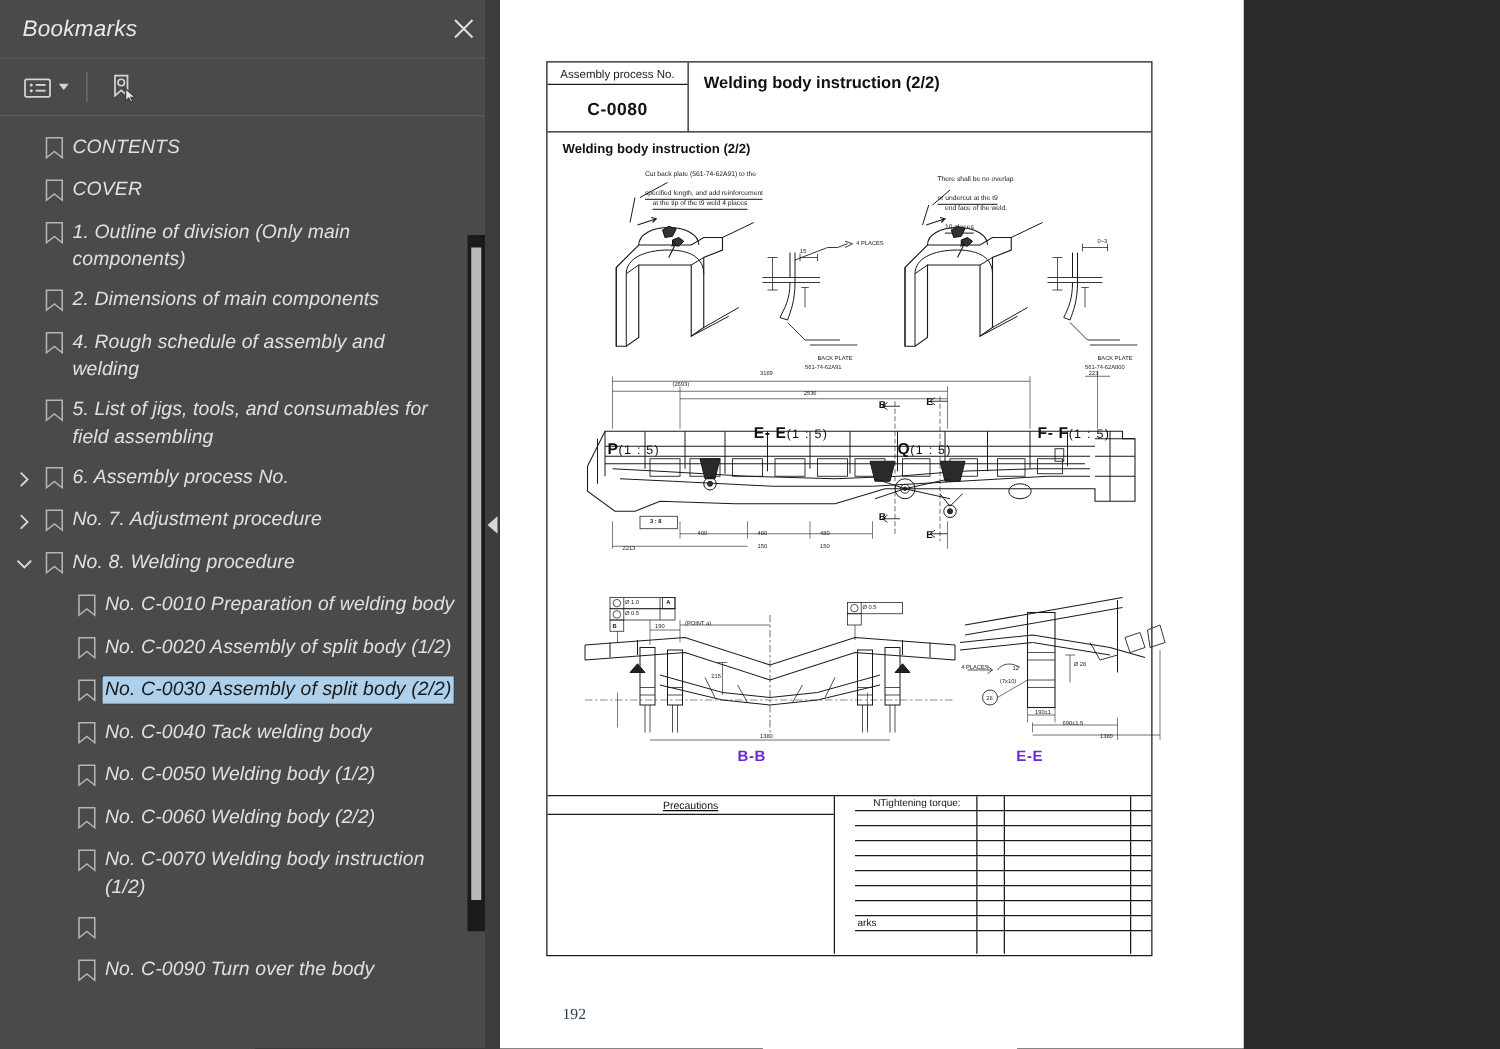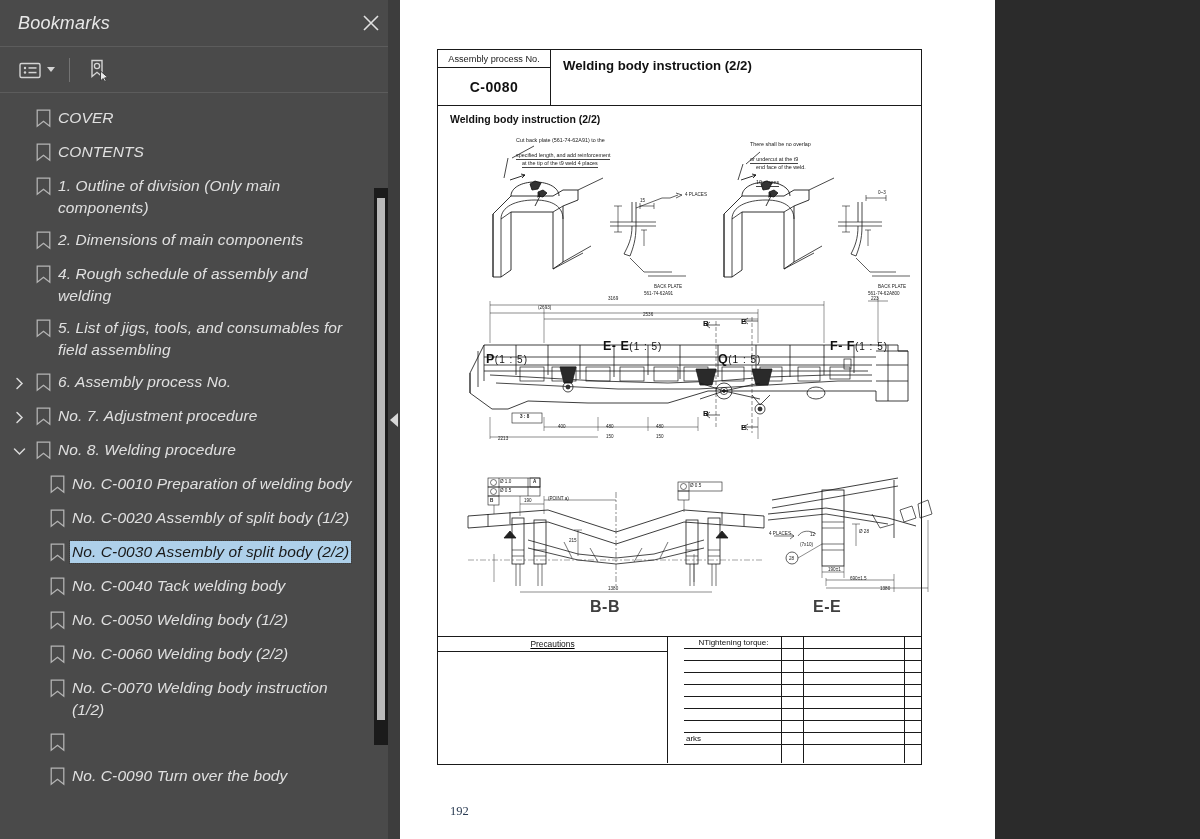--- a/index.html
+++ b/index.html
@@ -72,21 +72,21 @@
     display: flex; align-items: flex-start; justify-content: center;
     margin-top: 2px;
   }
   .bm-label {
     color: #e0e0e0; font-size: 15.5px; line-height: 22px;
     padding: 0 2px; letter-spacing: .1px;
     white-space: normal;
   }
   .bm-item.lvl0 { padding-left: 8px; }
   .bm-item.lvl0.noexp .bm-twisty { visibility: hidden; }
-  .bm-item.lvl1 { padding-left: 44px; }
+  .bm-item.lvl1 { padding-left: 56px; }
 
   .bm-item.selected .bm-label {
     background: #aed0ea; color: #1a1a1a;
     outline: 1px dotted #3c3c3c; outline-offset: 0px;
   }
 
   
   .bm-scroll-track {
     position: absolute; right: 12px; top: 95px;
     width: 14px; height: 557px;
@@ -163,21 +163,21 @@
   }
   .view-lbl {
     position: absolute; font-size: 11px; color: #111; white-space: nowrap;
   }
   .view-lbl b { font-size: 12.5px; font-weight: bold; letter-spacing: .5px; }
   .view-lbl span { font-size: 10px; letter-spacing: 1px; }
 
   .tiny { position: absolute; font-size: 4.6px; color: #222; white-space: nowrap; }
   .tiny.b { font-weight: bold; }
   .sect-lbl { position: absolute; font-size: 8px; font-weight: bold; color: #111; }
-  .big-sect { position: absolute; font-size: 16px; font-weight: bold; color: #404040; letter-spacing: .5px; }
+  .big-sect { position: absolute; font-size: 12px; font-weight: bold; color: #6d28d9; letter-spacing: .5px; }
 
   
   .foot { position: relative; height: 126px; display: flex; }
   .foot-left { width: 230px; border-right: 1px solid #1a1a1a; display: flex; flex-direction: column; text-decoration: underline; }
   .foot-hdr {
     height: 15px; border-bottom: 1px solid #1a1a1a;
     display: flex; align-items: center; justify-content: center;
     font-size: 8.4px; color: #111;
   }
   .foot-body { flex: 1; }
@@ -231,30 +231,30 @@
 
     <div class="bm-list-wrap">
       <div class="bm-list" id="bm-list">
           <div class="bm-item lvl0 noexp">
             <div class="bm-twisty"></div>
             <div class="bm-ico">
               <svg width="15" height="19" viewBox="0 0 15 19">
                 <path d="M1.2 1.2 h12.6 v16 l-6.3 -5 l-6.3 5 z" fill="none" stroke="#b5b5b5" stroke-width="1.25"></path>
               </svg>
             </div>
-            <div class="bm-label">COVER</div>
+            <div class="bm-label">CONTENTS</div>
           </div>
           <div class="bm-item lvl0 noexp">
             <div class="bm-twisty"></div>
             <div class="bm-ico">
               <svg width="15" height="19" viewBox="0 0 15 19">
                 <path d="M1.2 1.2 h12.6 v16 l-6.3 -5 l-6.3 5 z" fill="none" stroke="#b5b5b5" stroke-width="1.25"></path>
               </svg>
             </div>
-            <div class="bm-label">CONTENTS</div>
+            <div class="bm-label">COVER</div>
           </div>
           <div class="bm-item lvl0 noexp">
             <div class="bm-twisty"></div>
             <div class="bm-ico">
               <svg width="15" height="19" viewBox="0 0 15 19">
                 <path d="M1.2 1.2 h12.6 v16 l-6.3 -5 l-6.3 5 z" fill="none" stroke="#b5b5b5" stroke-width="1.25"></path>
               </svg>
             </div>
             <div class="bm-label">1. Outline of division (Only main components)</div>
           </div>

